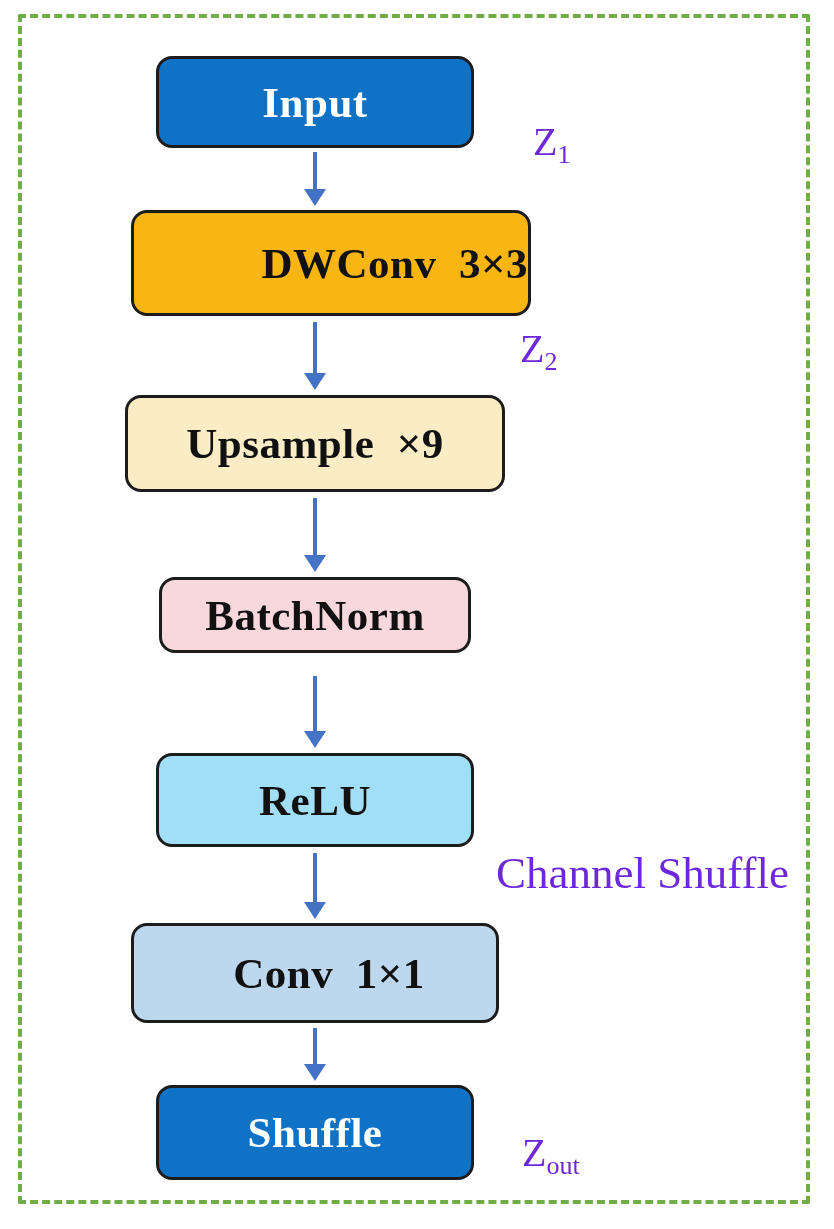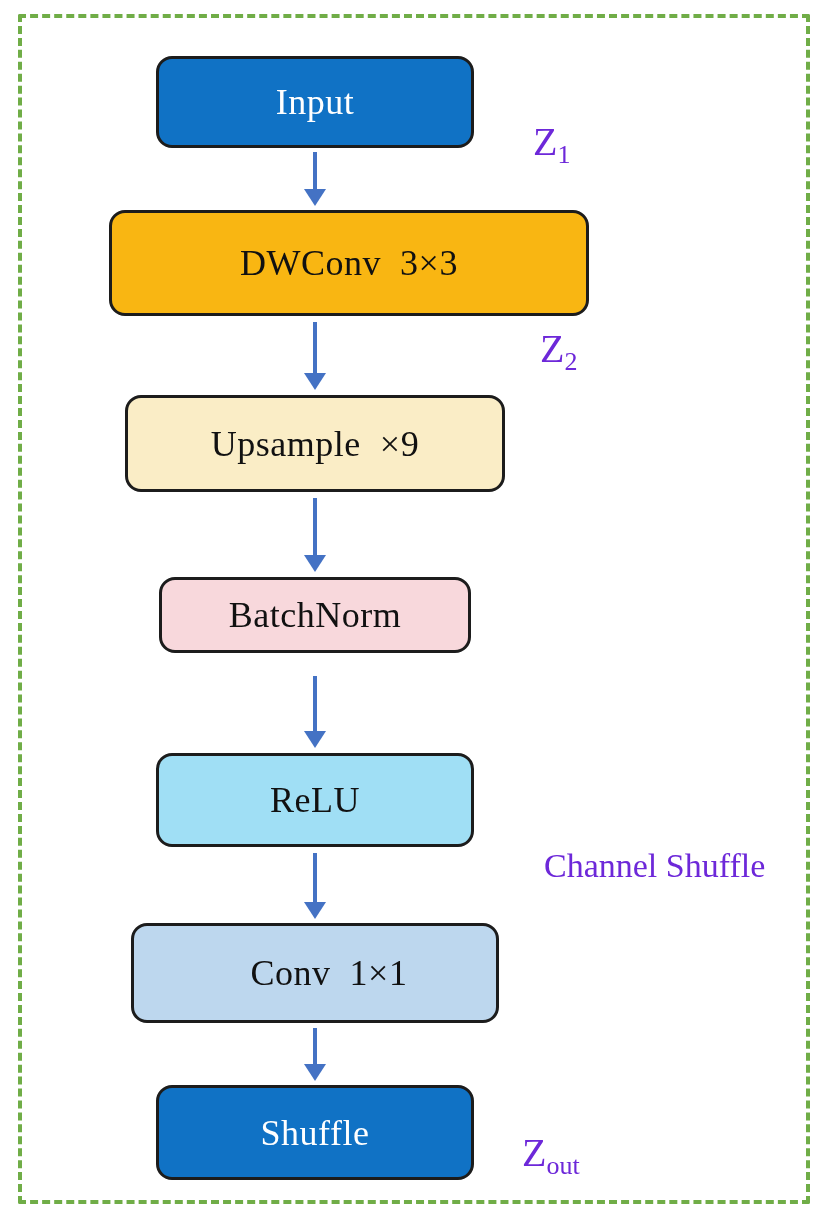--- a/index.html
+++ b/index.html
@@ -28,22 +28,22 @@
   .node {
     position: absolute;
     box-sizing: border-box;
     border: 3px solid #1c1c1c;
     border-radius: 16px;
     display: flex;
     align-items: center;
     justify-content: center;
   }
   .node .node-label {
-    font-weight: normal;
-    font-size: 36px;
+    font-weight: bold;
+    font-size: 43px;
     white-space: pre;
     letter-spacing: 0.5px;
   }
   .fill-blue   { background: #1072C5; }
   .fill-blue .node-label { color: #ffffff; }
   .fill-amber  { background: #F9B612; }
   .fill-cream  { background: #FAEDC6; }
   .fill-pink   { background: #F8D8DC; }
   .fill-cyan   { background: #A0DFF5; }
   .fill-steel  { background: #BDD7EE; }
@@ -96,21 +96,21 @@
 <div class="canvas">
 
   <div class="dashed-frame"></div>
 
   <div class="node fill-blue" style="left:156px; top:56px; width:318px; height:92px;">
     <span class="node-label">Input</span>
   </div>
 
   <div class="arrow" style="top:152px; height:54px;"></div>
 
-  <div class="node fill-amber" style="left:109px; top:210px; width:480px; height:106px;">
+  <div class="node fill-amber" style="left:131px; top:210px; width:400px; height:106px;justify-content:flex-end;">
     <span class="node-label">DWConv  3×3</span>
   </div>
 
   <div class="arrow" style="top:322px; height:68px;"></div>
 
   <div class="node fill-cream" style="left:125px; top:395px; width:380px; height:97px;">
     <span class="node-label">Upsample  ×9</span>
   </div>
 
   <div class="arrow" style="top:498px; height:74px;"></div>
@@ -134,23 +134,23 @@
   <div class="arrow" style="top:1028px; height:53px;"></div>
 
   <div class="node fill-blue" style="left:156px; top:1085px; width:318px; height:95px;">
     <span class="node-label">Shuffle</span>
   </div>
 
   <div class="annotation" style="left:533px; top:118px;">
     <span>Z</span><sub>1</sub>
   </div>
 
-  <div class="annotation" style="left:540px; top:325px;">
+  <div class="annotation" style="left:520px; top:325px;">
     <span>Z</span><sub>2</sub>
   </div>
 
-  <div class="annotation" style="left:496px; top:847px; font-size:34px;margin-left:48px;">Channel Shuffle</div>
+  <div class="annotation" style="left:496px; top:847px; font-size:45px;">Channel Shuffle</div>
 
   <div class="annotation" style="left:522px; top:1129px;">
     <span>Z</span><sub>out</sub>
   </div>
 
 </div>
 
 </body></html>

